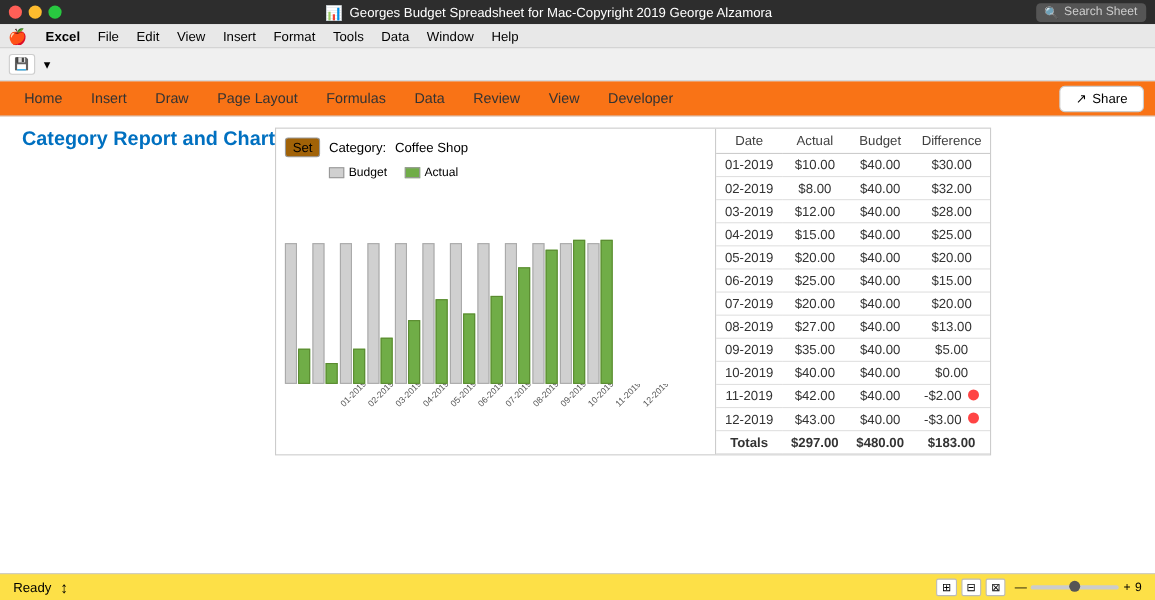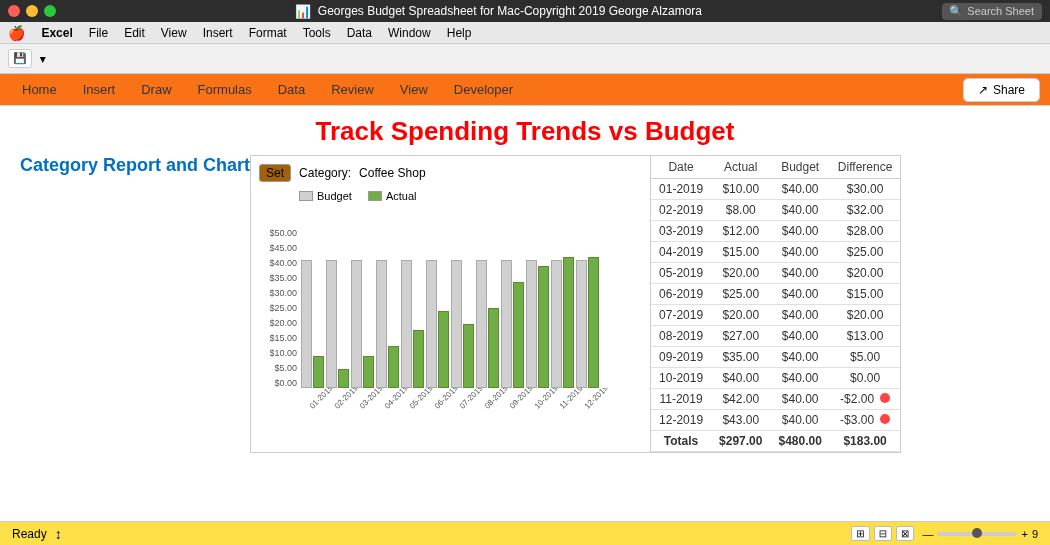--- a/index.html
+++ b/index.html
@@ -120,34 +120,34 @@
 <div class="save-toolbar">
   <button class="save-btn">💾</button>
   <span>▾</span>
 </div>
 
 <div class="ribbon-tabs">
   <div class="ribbon-tab-group">
     <span class="ribbon-tab">Home</span>
     <span class="ribbon-tab">Insert</span>
     <span class="ribbon-tab">Draw</span>
+    <span class="ribbon-tab">Page Layout</span>
     <span class="ribbon-tab">Formulas</span>
     <span class="ribbon-tab">Data</span>
     <span class="ribbon-tab">Review</span>
     <span class="ribbon-tab">View</span>
     <span class="ribbon-tab">Developer</span>
   </div>
   <button class="share-btn">
     <span>↗</span>
     <span>Share</span>
   </button>
 </div>
 
 <div class="main-content">
-  <div class="page-title">Track Spending Trends vs Budget</div>
   <div class="report-container">
     <div class="report-title">Category Report and Chart</div>
     <div class="report-body">
 
       <div class="chart-panel">
         <div class="category-selector">
           <button class="set-btn">Set</button>
           <span class="category-label">Category:</span>
           <span class="category-value">Coffee Shop</span>
         </div>
@@ -156,33 +156,20 @@
             <div class="legend-box legend-budget"></div>
             <span>Budget</span>
           </div>
           <div class="legend-item">
             <div class="legend-box legend-actual"></div>
             <span>Actual</span>
           </div>
         </div>
 
         <div class="chart-area">
-          <div class="y-axis" id="y-axis">
-              <div>$50.00</div>
-              <div>$45.00</div>
-              <div>$40.00</div>
-              <div>$35.00</div>
-              <div>$30.00</div>
-              <div>$25.00</div>
-              <div>$20.00</div>
-              <div>$15.00</div>
-              <div>$10.00</div>
-              <div>$5.00</div>
-              <div>$0.00</div>
-            </div>
           <div class="bars-container" id="bars-container">
               <div class="bar-group">
                 <div class="bar bar-budget" style="height: 128px;"></div>
                 <div class="bar bar-actual" style="height: 32px;"></div>
               </div>
               <div class="bar-group">
                 <div class="bar bar-budget" style="height: 128px;"></div>
                 <div class="bar bar-actual" style="height: 19.2px;"></div>
               </div>
               <div class="bar-group">

